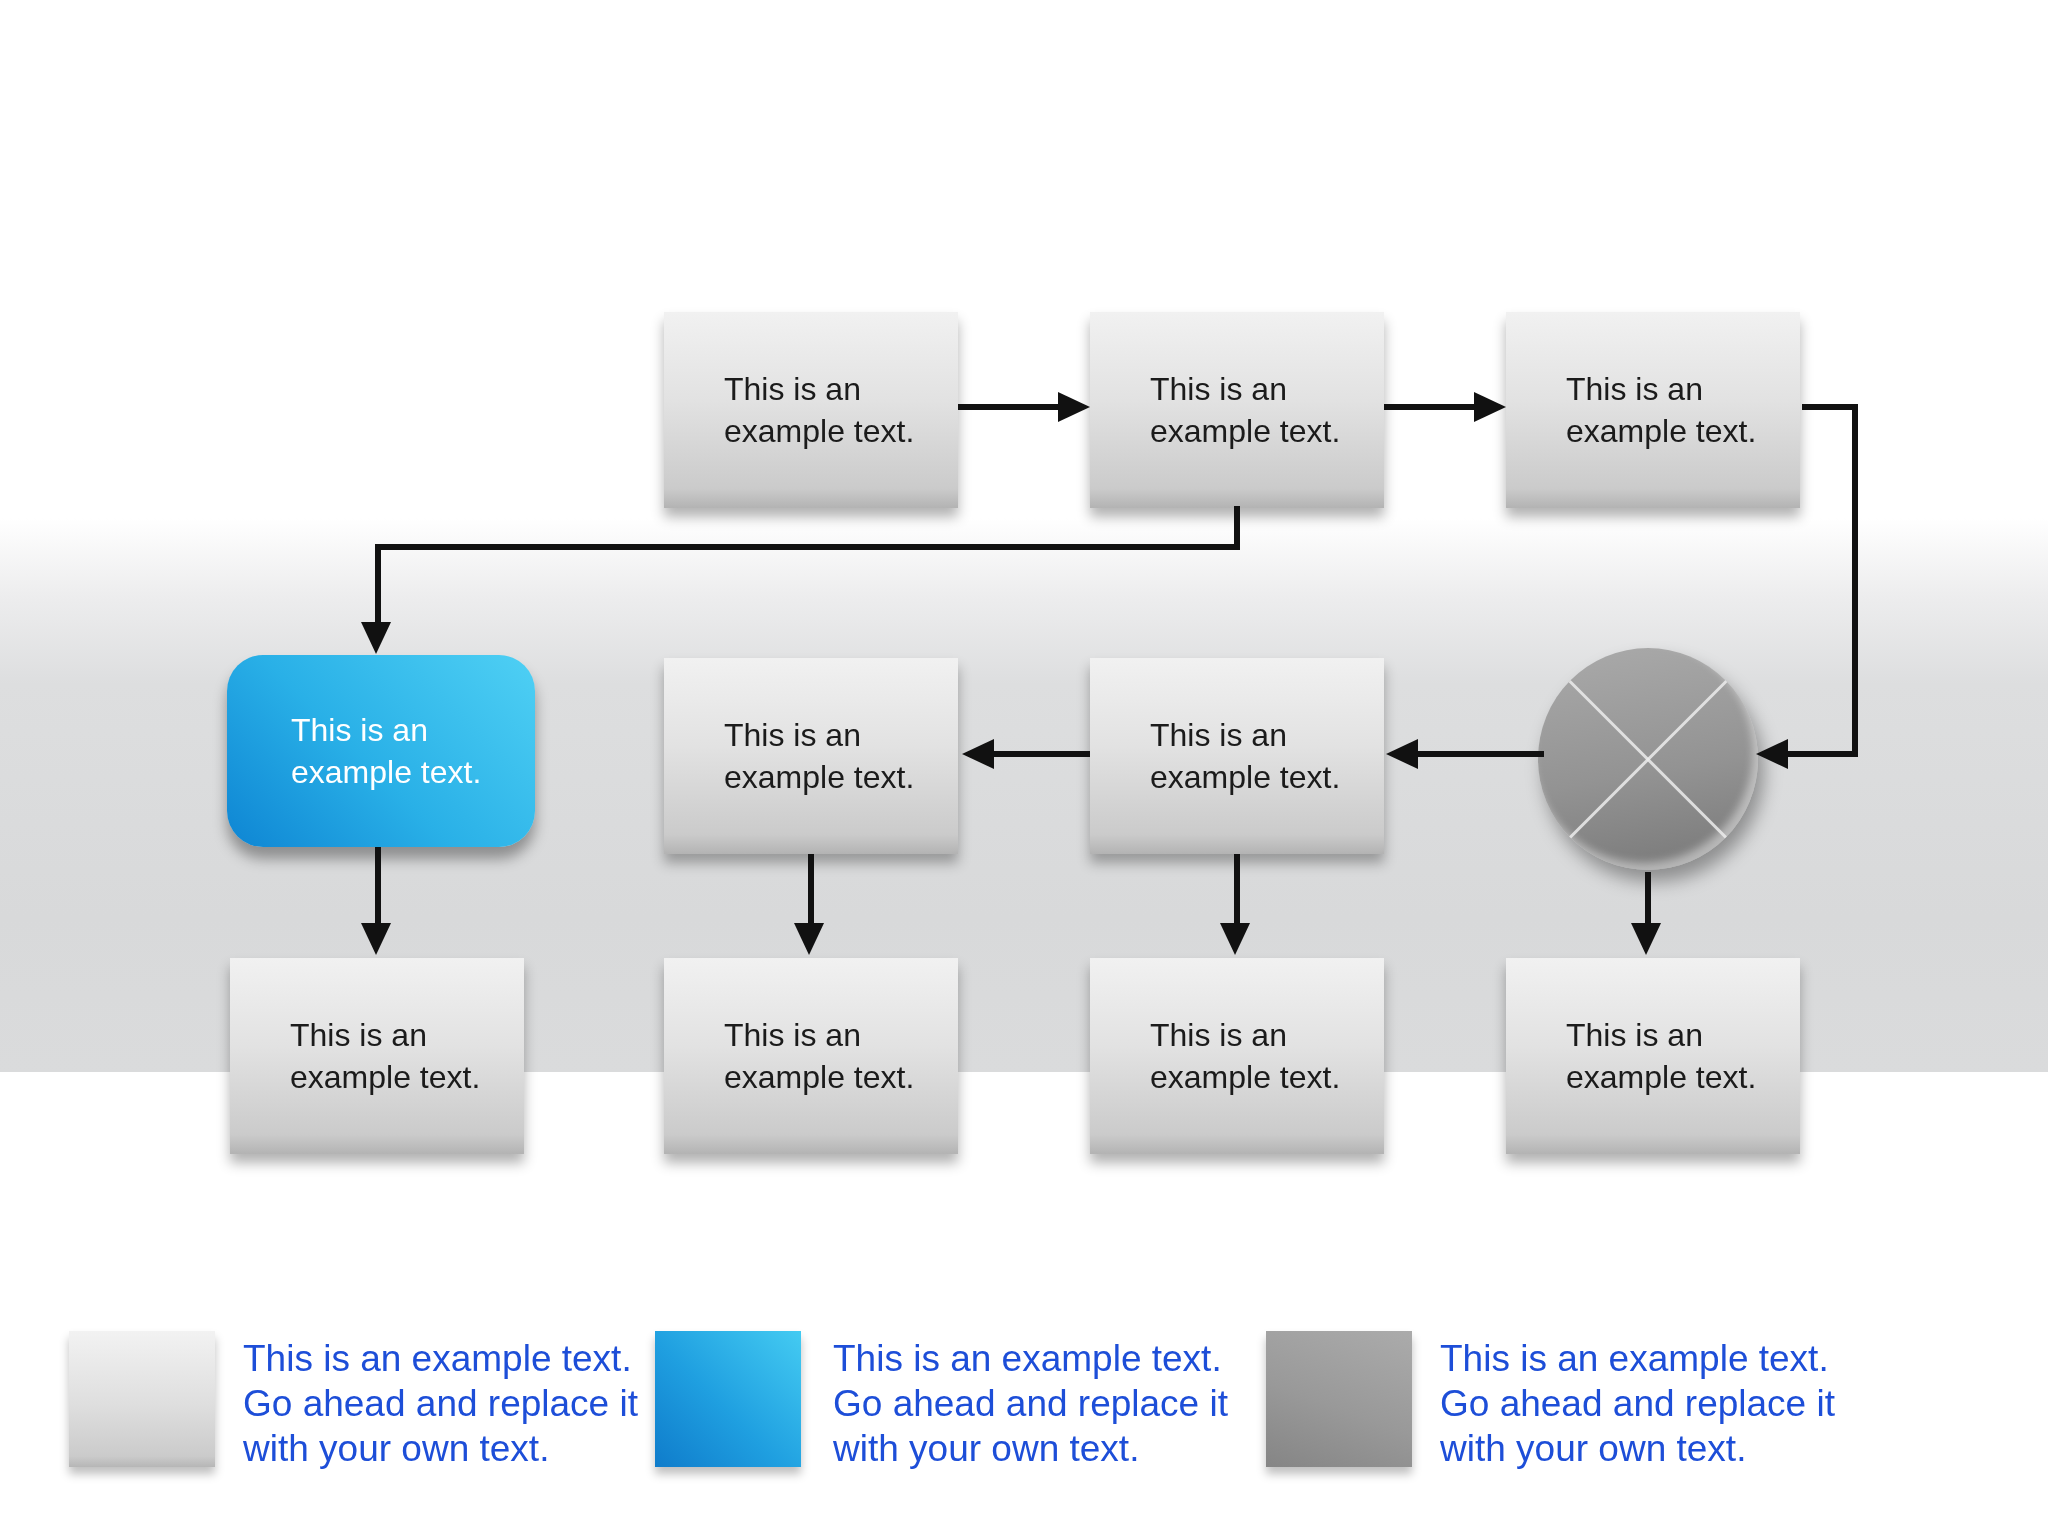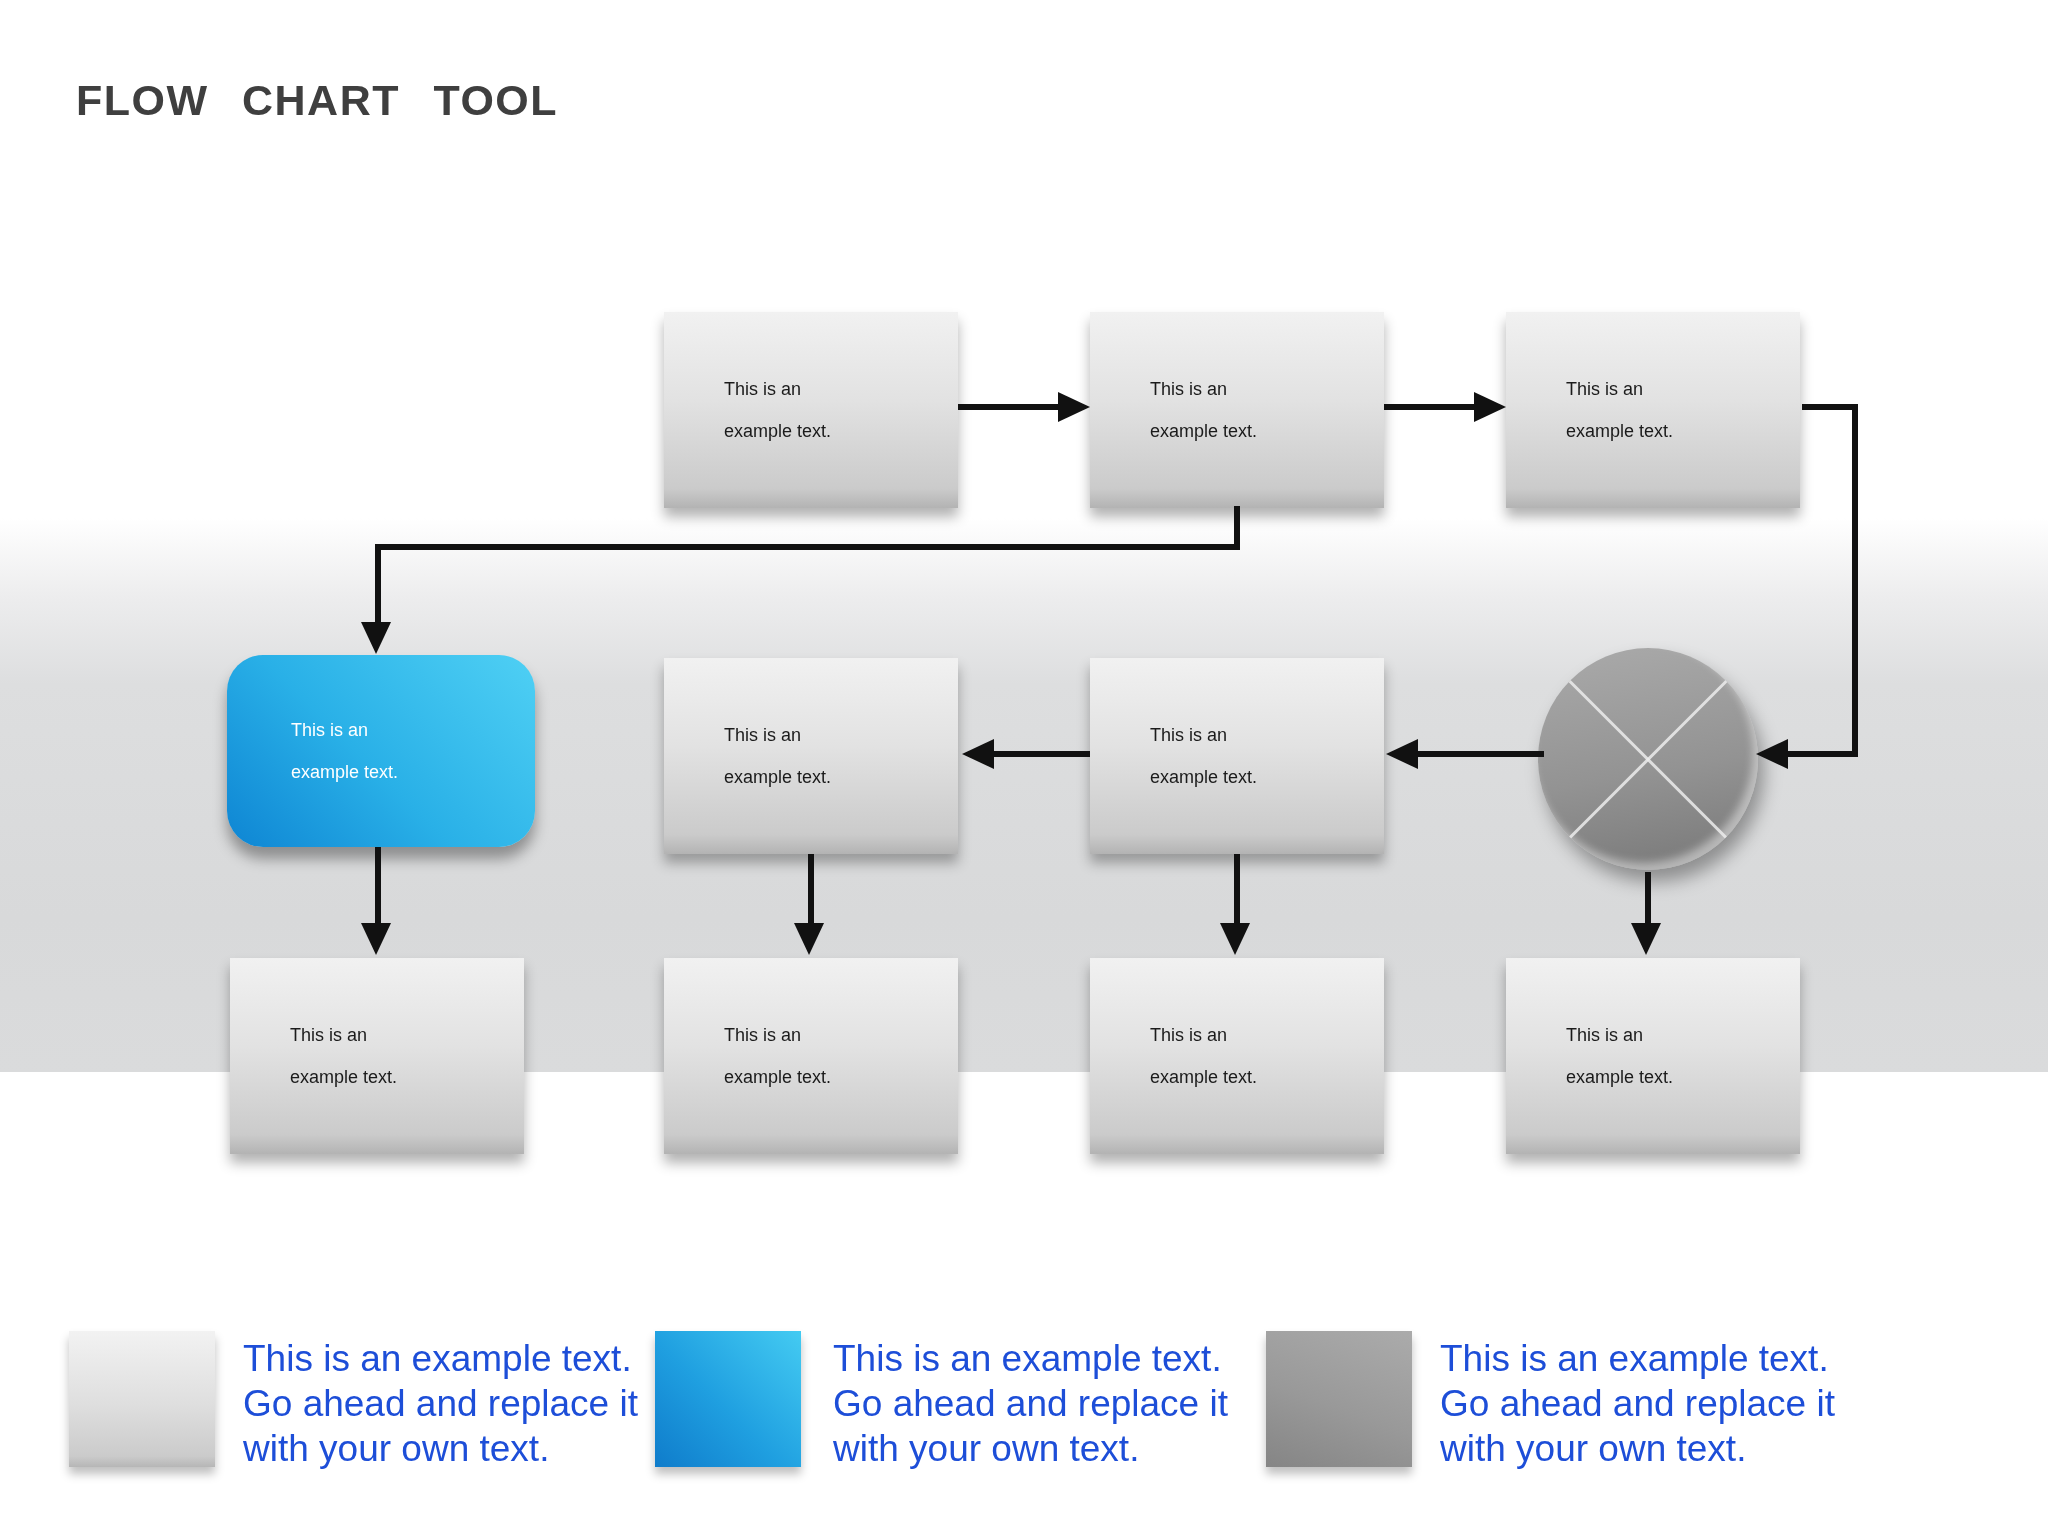--- a/index.html
+++ b/index.html
@@ -18,21 +18,21 @@
     letter-spacing:1.5px;word-spacing:20px;
   }
   
   .node{
     position:absolute;width:294px;height:196px;
     background:linear-gradient(180deg,#f1f1f1 0%,#e2e2e2 45%,#cbcbcb 90%,#b3b3b3 100%);
     box-shadow:0 9px 12px rgba(0,0,0,0.30);
   }
   .node-text{
     position:absolute;left:60px;top:50%;transform:translateY(-50%);
-    font-size:18px;line-height:42px;color:#1b1b1b;white-space:nowrap;
+    font-size:32px;line-height:42px;color:#1b1b1b;white-space:nowrap;
   }
   .node.blue{
     width:308px;height:192px;border-radius:36px;
     background:linear-gradient(225deg,#4fd0f4 0%,#29b0e7 55%,#0e85d3 100%);
     box-shadow:0 12px 14px rgba(0,0,0,0.35);
   }
   .node.blue .node-text{color:#ffffff;left:64px;}
   .junction{
     position:absolute;left:1538px;top:648px;width:220px;height:222px;border-radius:50%;
     background:linear-gradient(170deg,#a8a8a8 5%,#939393 55%,#777777 100%);
@@ -65,21 +65,20 @@
     position:absolute;font-size:37px;line-height:45px;color:#1d4ed8;white-space:nowrap;
   }
 </style>
 </head>
 <body>
 
 <div id="slide">
 
   <div class="band"></div>
 
-  <div class="title">FLOW CHART TOOL</div>
 
   <div class="node" style="left:664px;top:312px">
     <div class="node-text">
       <div>This is an</div>
       <div>example text.</div>
     </div>
   </div>
   <div class="node" style="left:1090px;top:312px">
     <div class="node-text">
       <div>This is an</div>

